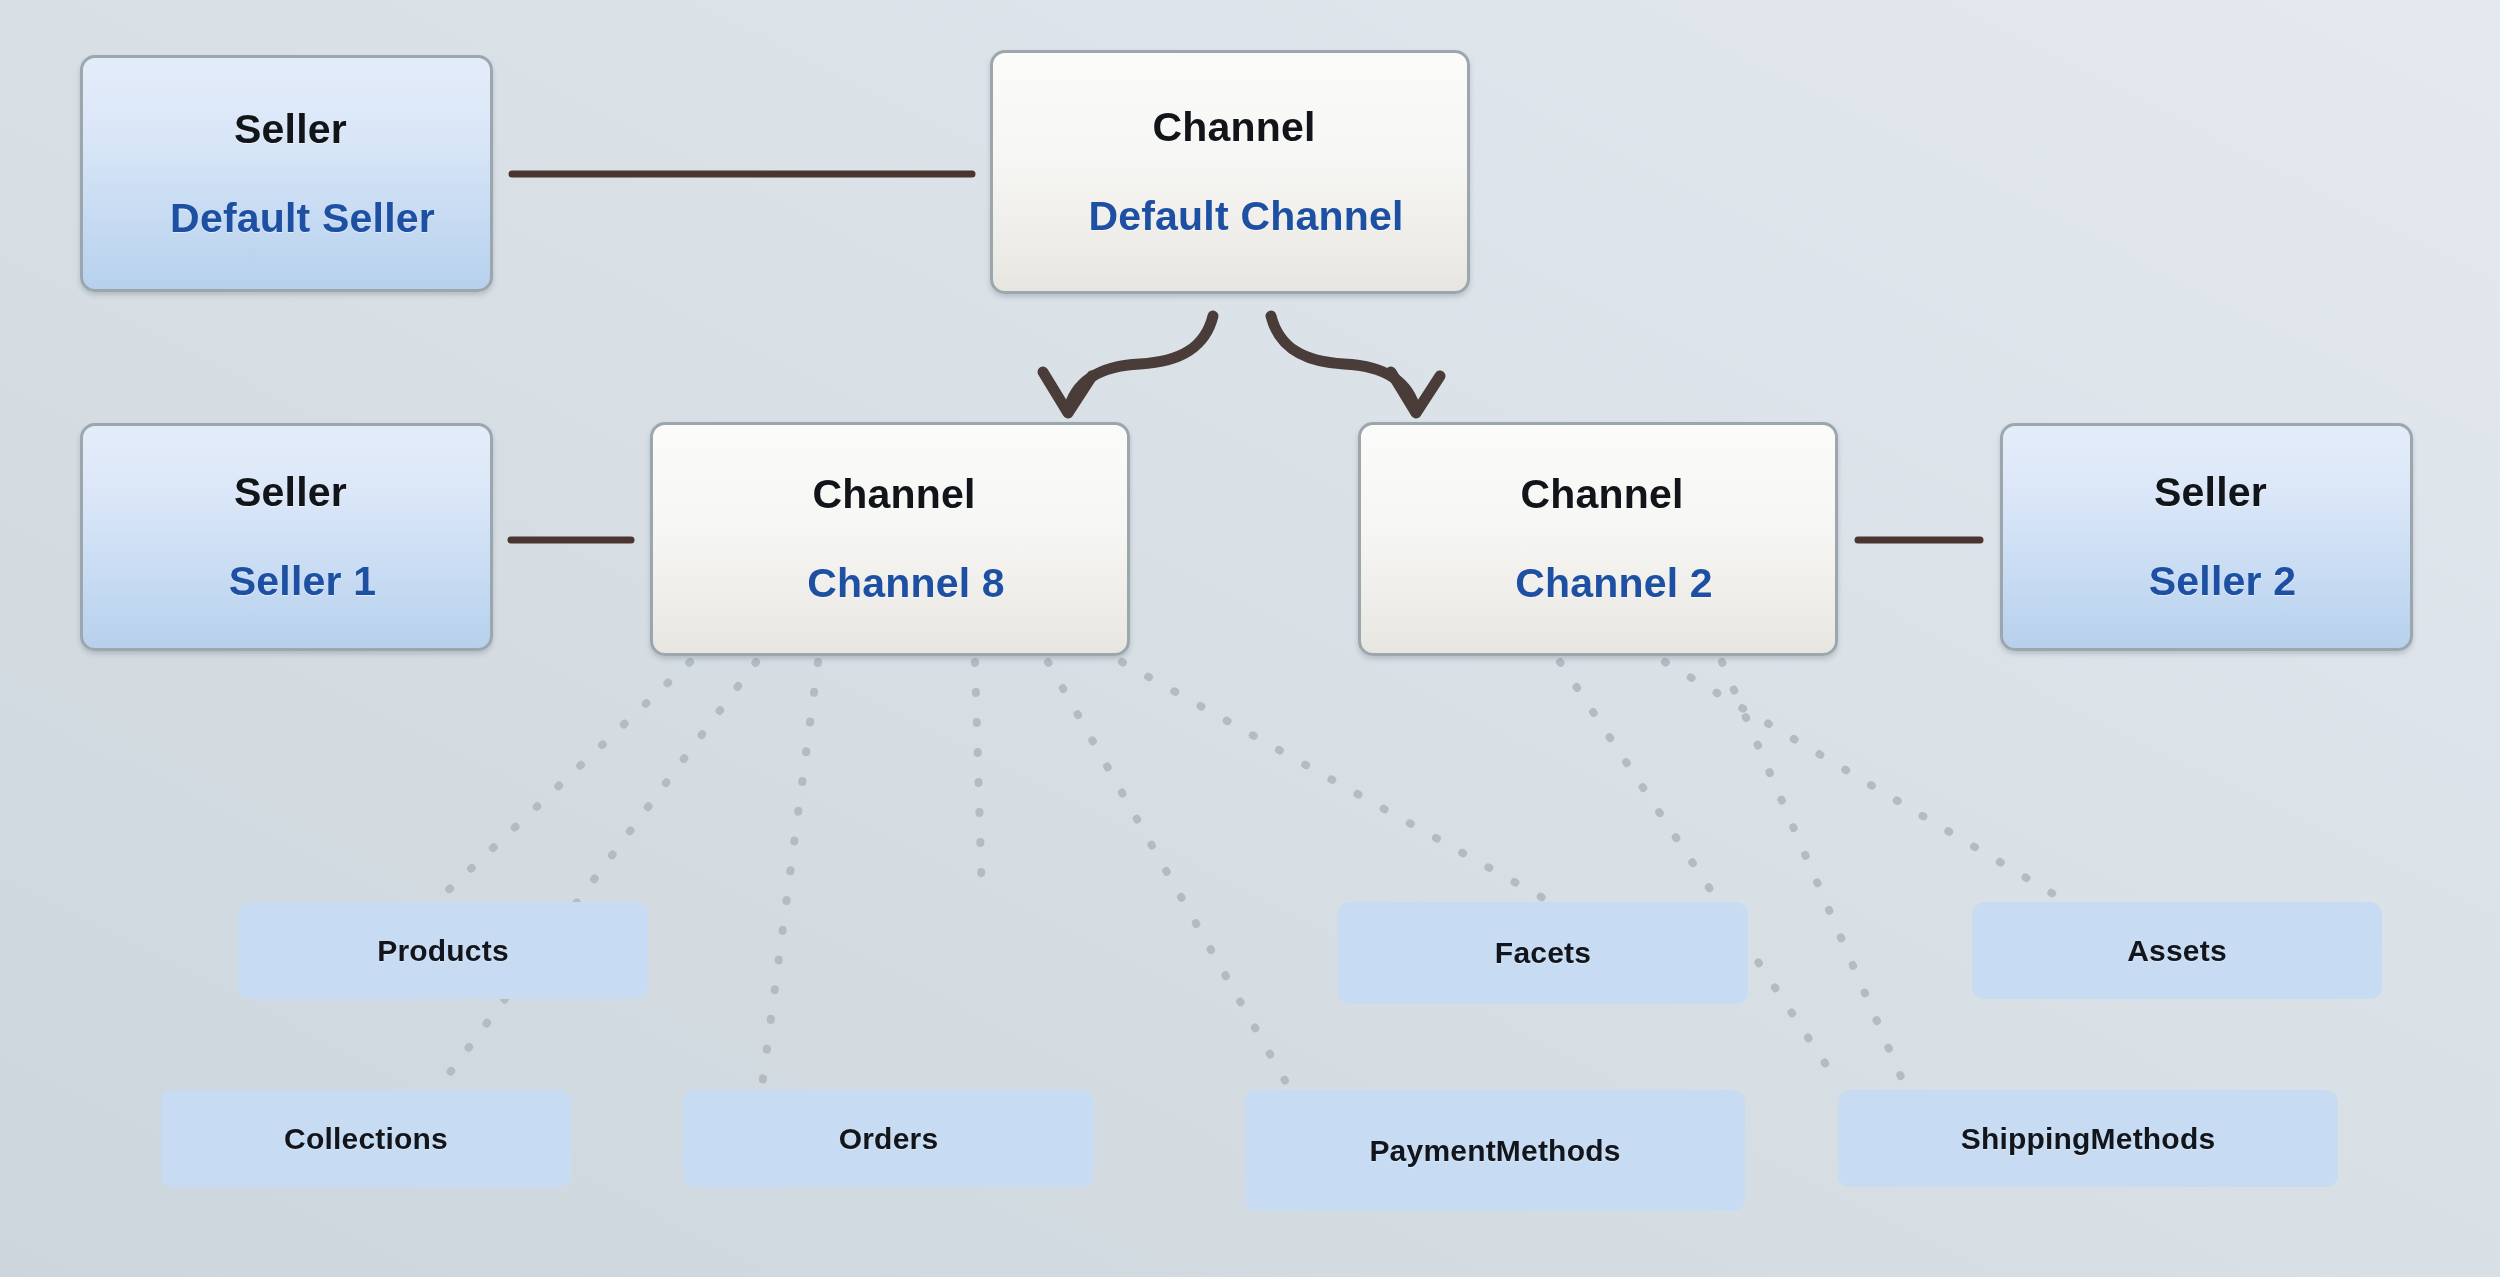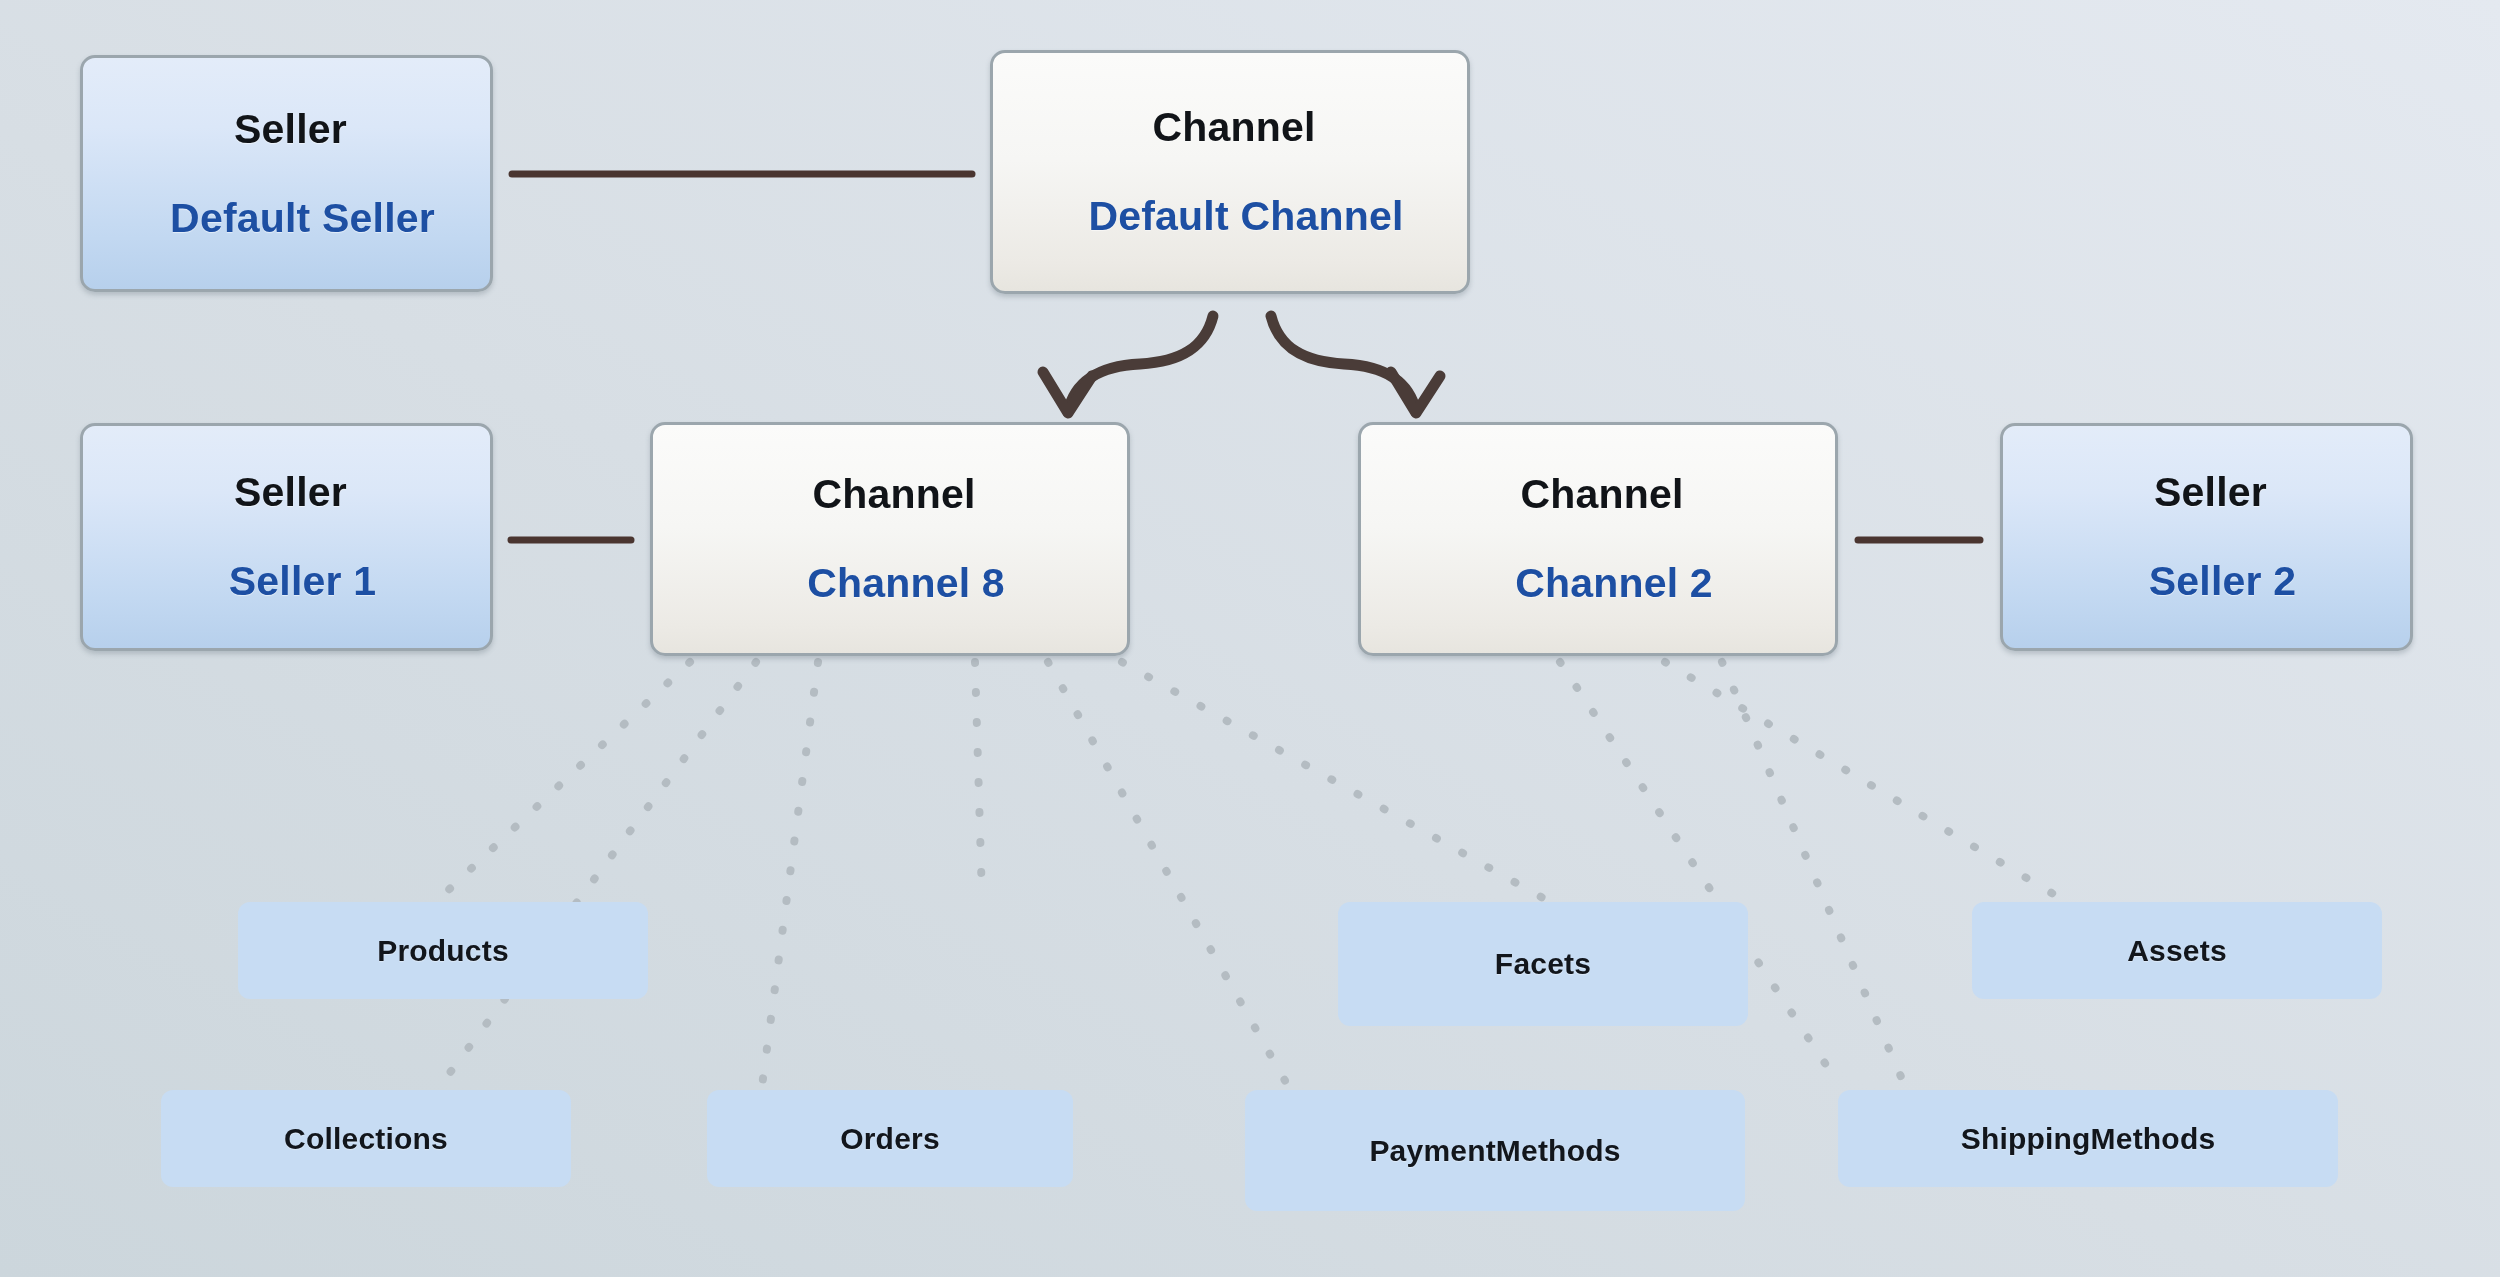--- a/index.html
+++ b/index.html
@@ -151,25 +151,25 @@
 
   <div class="card seller" style="left:2000px; top:423px; width:413px; height:228px;">
     <div class="type">Seller</div>
     <div class="gap"></div>
     <div class="name">Seller 2</div>
   </div>
 
   <div class="chip" style="left:238px; top:902px; width:410px; height:97px;">Products</div>
 
 
-  <div class="chip" style="left:1338px; top:902px; width:410px; height:124px;">Facets</div>
+  <div class="chip" style="left:1338px; top:902px; width:410px; height:102px;">Facets</div>
 
   <div class="chip" style="left:1972px; top:902px; width:410px; height:97px;">Assets</div>
 
   <div class="chip" style="left:161px; top:1090px; width:410px; height:97px;">Collections</div>
 
-  <div class="chip" style="left:707px; top:1090px; width:366px; height:97px;">Orders</div>
+  <div class="chip" style="left:683px; top:1090px; width:411px; height:97px;">Orders</div>
 
   <div class="chip" style="left:1245px; top:1090px; width:500px; height:121px;">PaymentMethods</div>
 
   <div class="chip" style="left:1838px; top:1090px; width:500px; height:97px;">ShippingMethods</div>
 
 </div>
 
 </body></html>

